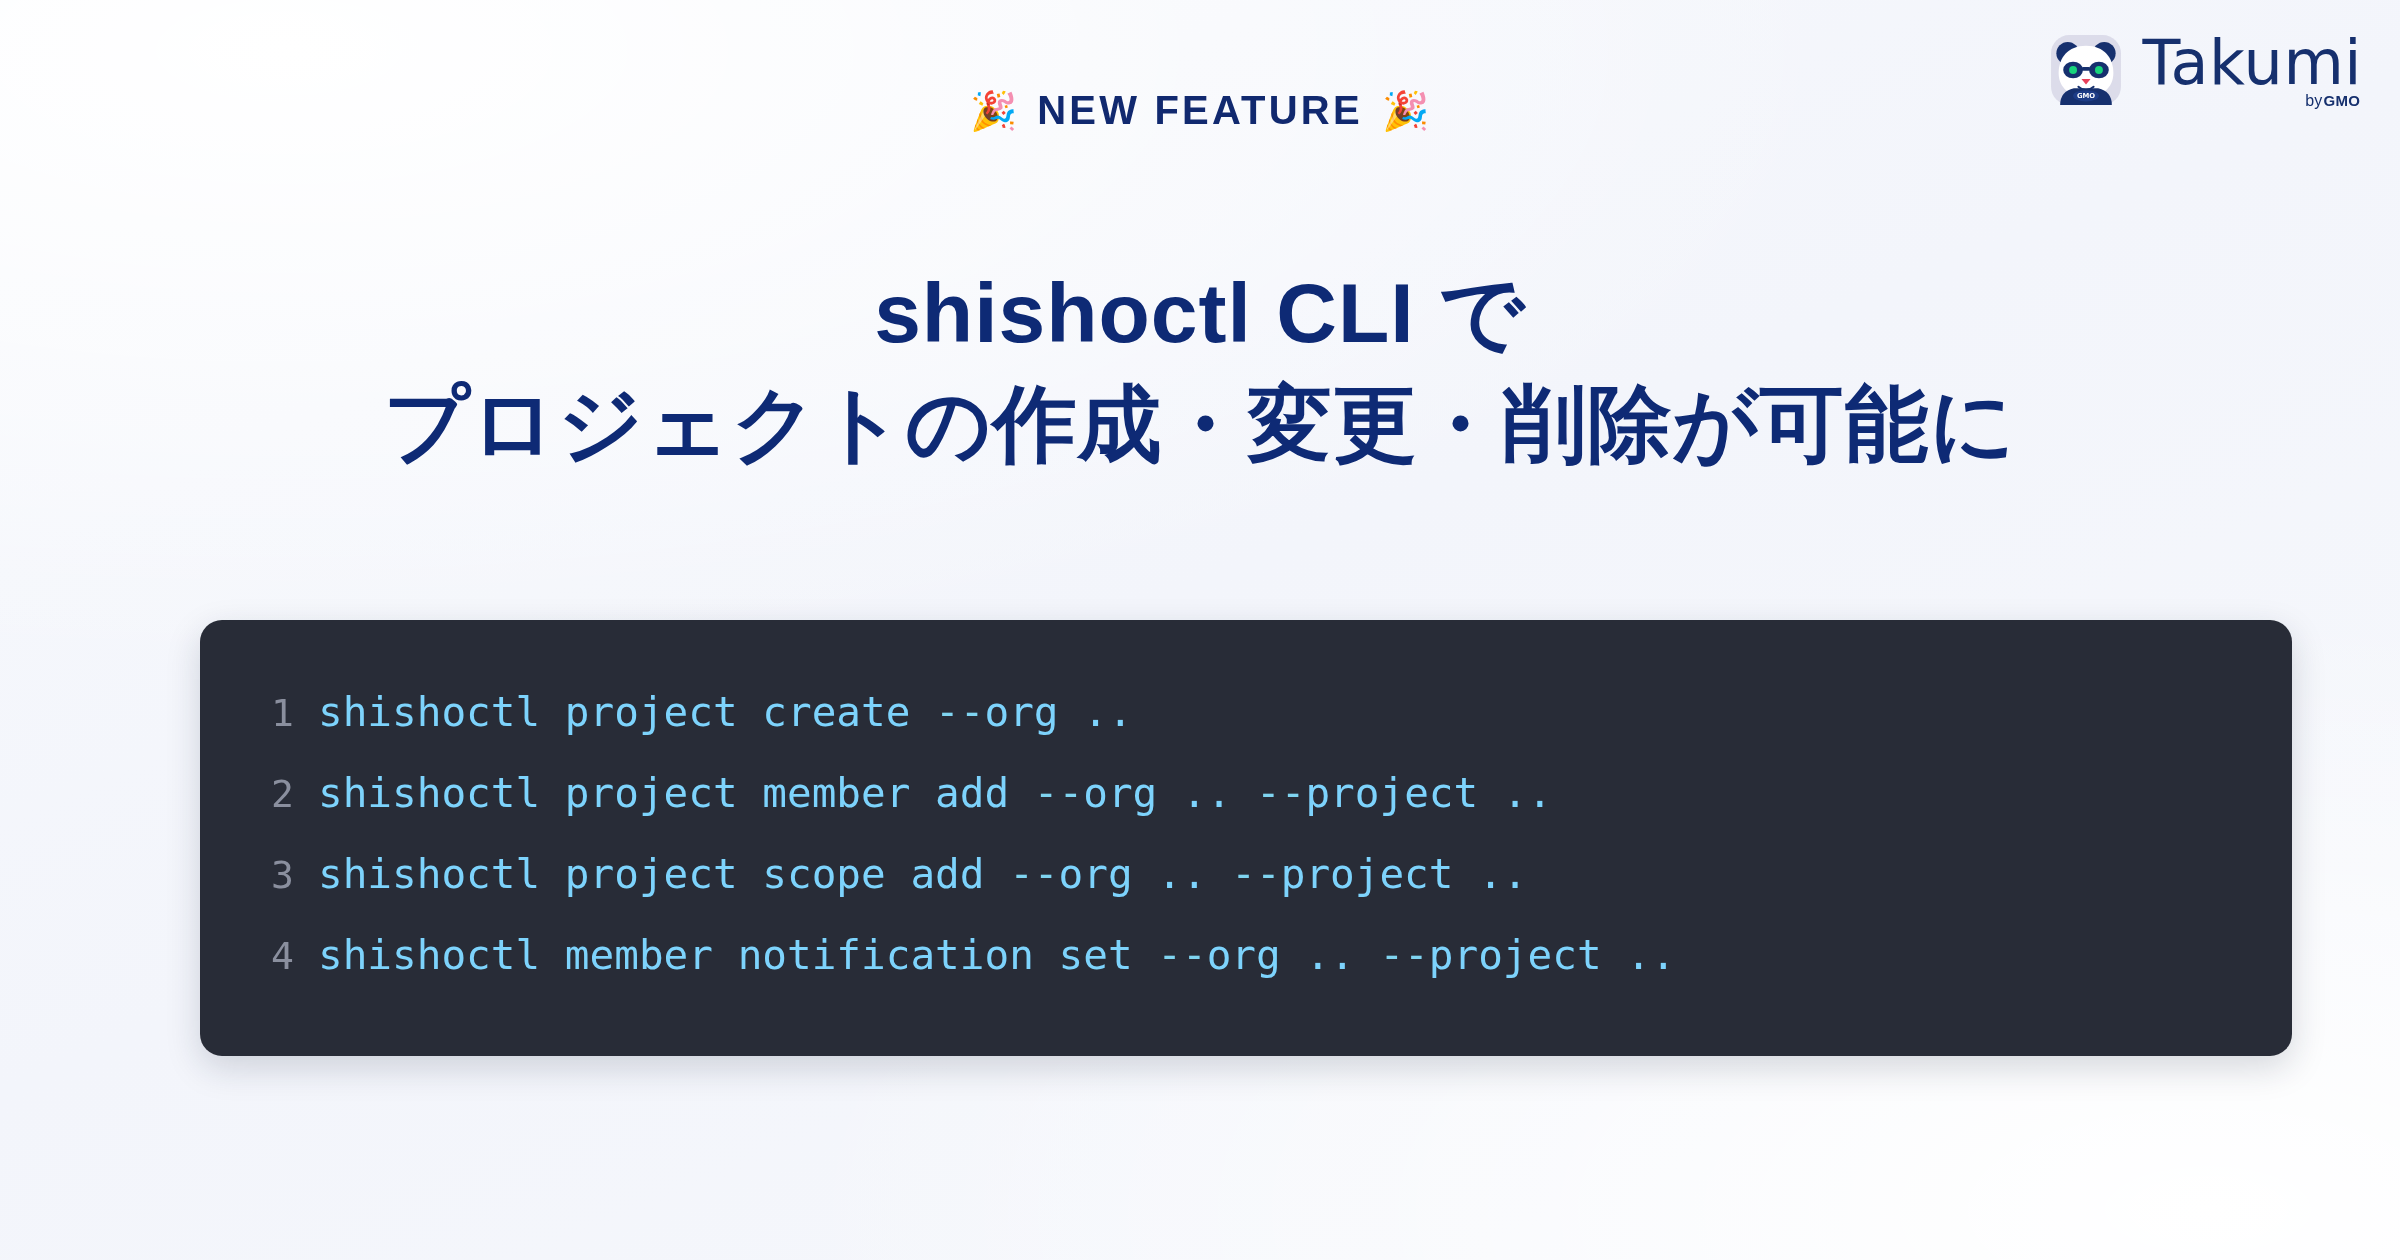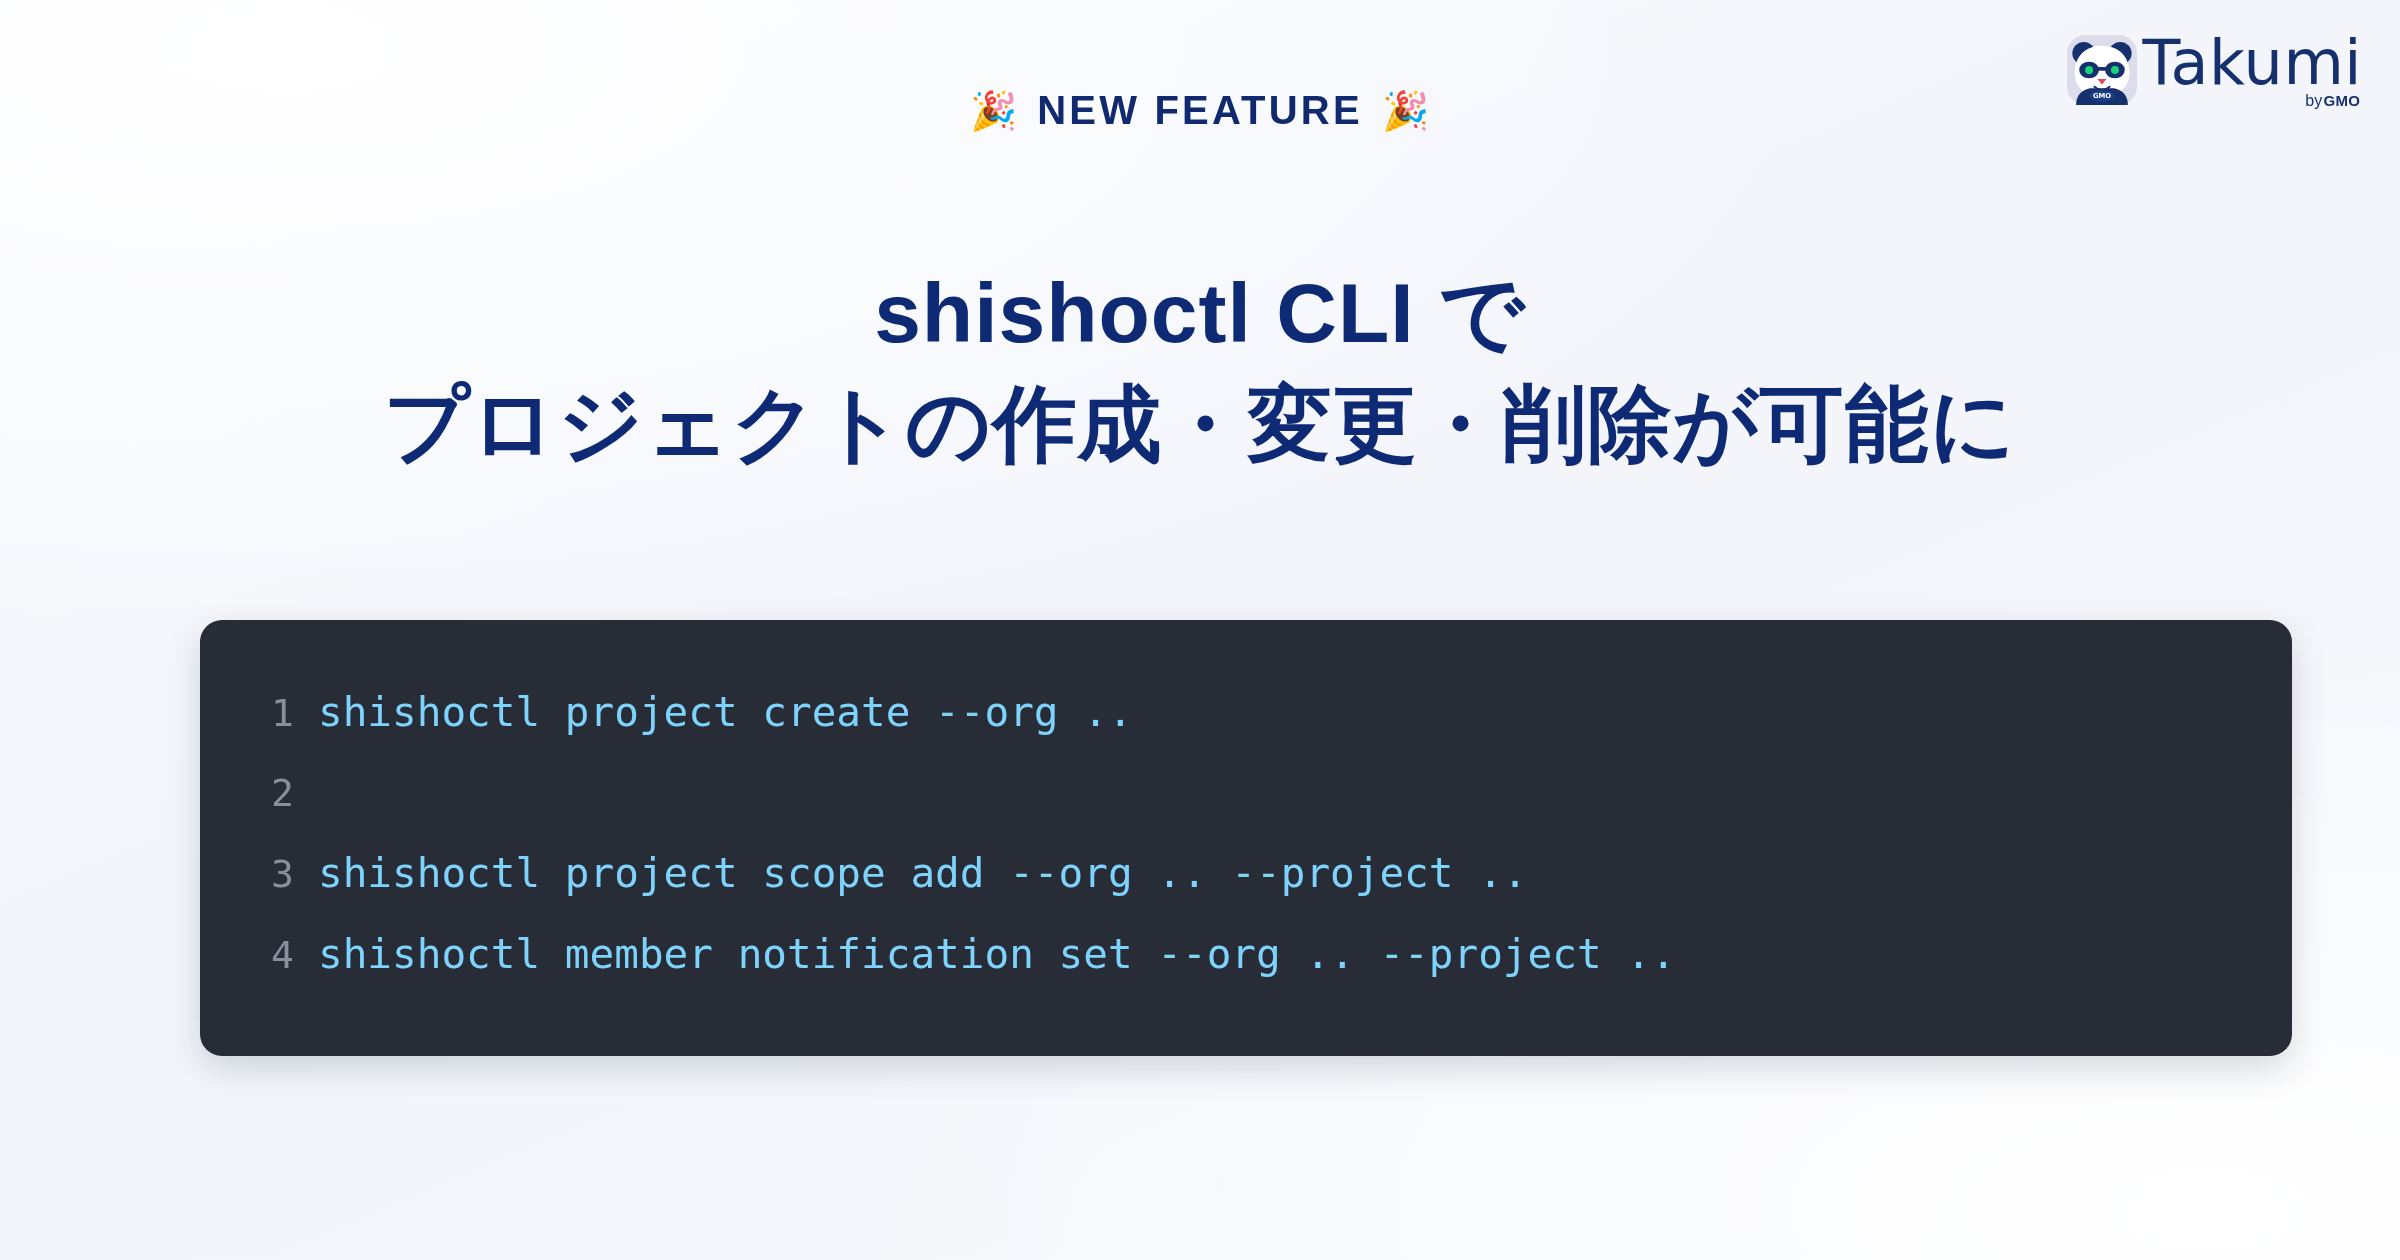--- a/index.html
+++ b/index.html
@@ -23,21 +23,21 @@
       linear-gradient(157deg, #f7f9fd 0%, #f3f5fb 48%, #f6f8fc 100%);
   }
 
   
   .logo {
     position: absolute;
     top: 32px;
     right: 38px;
     display: flex;
     align-items: flex-start;
-    gap: 2px;
+    gap: 18px;
   }
   .logo-mark {
     width: 76px;
     height: 76px;
     flex: 0 0 auto;
   }
   .logo-textwrap {
     position: relative;
     padding-top: 2px;
   }
@@ -174,18 +174,18 @@
     <span class="emoji">🎉</span>
   </div>
 
   <div class="headline">
     <div class="headline-line">shishoctl CLI で</div>
     <div class="headline-line">プロジェクトの作成・変更・削除が可能に</div>
   </div>
 
   <div class="code-card" id="code-card">
       <div class="code-line"><span class="ln">1</span><span><span class="code-text">shishoctl project create </span><span class="flag-dash">--</span><span class="code-text">org ..</span></span></div>
-      <div class="code-line"><span class="ln">2</span></div>
+      <div class="code-line"><span class="ln">2</span><span><span class="code-text">shishoctl project member add </span><span class="flag-dash">--</span><span class="code-text">org .. </span><span class="flag-dash">--</span><span class="code-text">project ..</span></span></div>
       <div class="code-line"><span class="ln">3</span><span><span class="code-text">shishoctl project scope add </span><span class="flag-dash">--</span><span class="code-text">org .. </span><span class="flag-dash">--</span><span class="code-text">project ..</span></span></div>
       <div class="code-line"><span class="ln">4</span><span><span class="code-text">shishoctl member notification set </span><span class="flag-dash">--</span><span class="code-text">org .. </span><span class="flag-dash">--</span><span class="code-text">project ..</span></span></div>
     </div>
 
 </div>
 
 </body></html>

